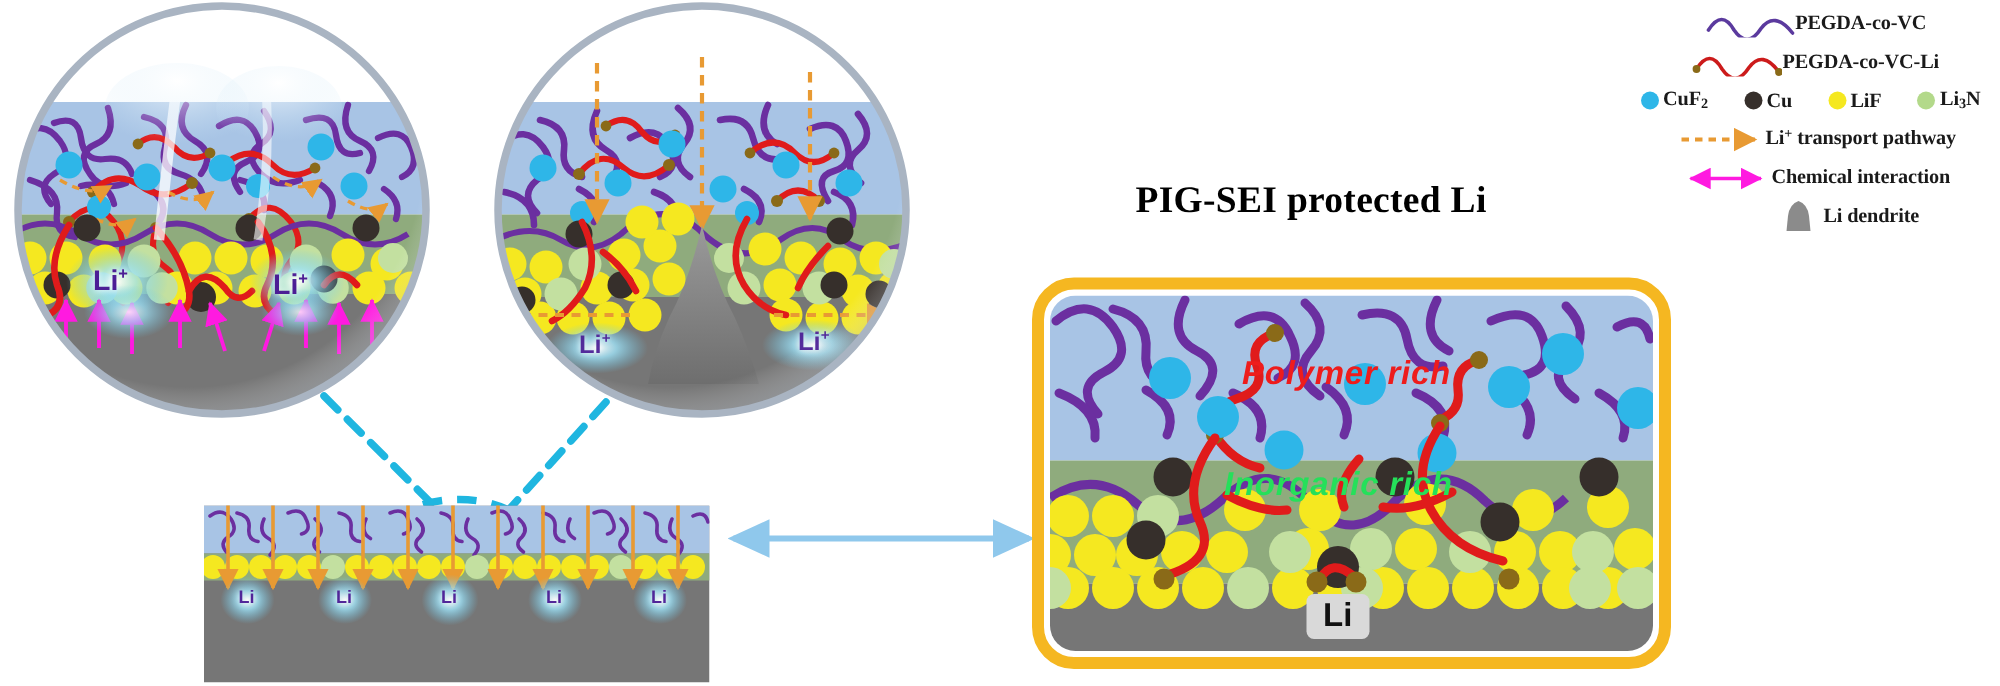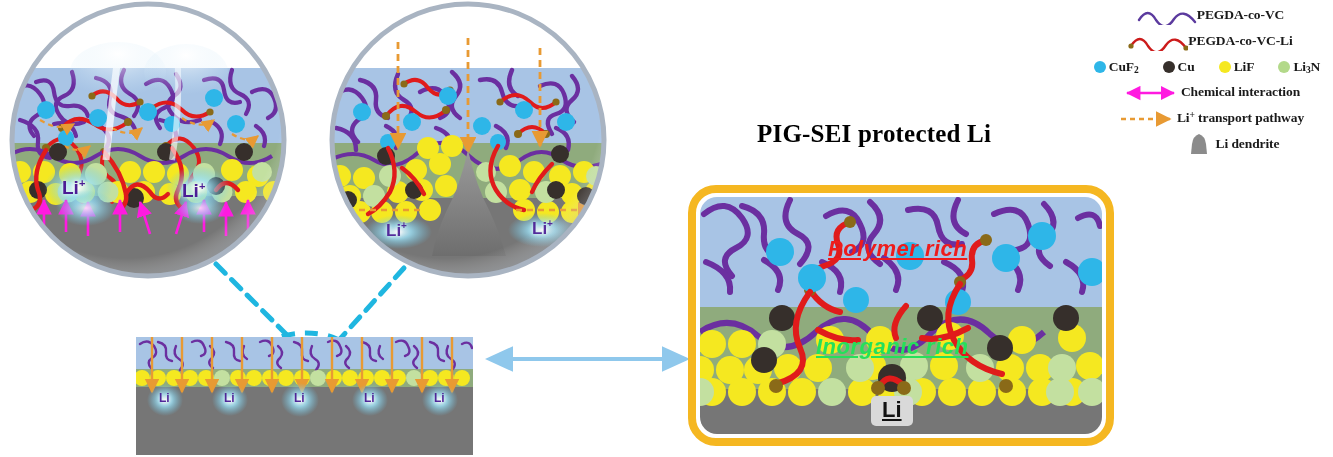--- a/index.html
+++ b/index.html
@@ -21,24 +21,24 @@
   .dotrow .grp{display:flex;align-items:center;gap:3px;margin-right:7px;}
   .cdot{width:12px;height:12px;border-radius:50%;display:inline-block;}
 
   
   #panel-title{position:absolute;left:757px;top:120px;width:290px;
       font-family:"Liberation Serif",serif;font-weight:bold;
       font-size:25px;color:#000;letter-spacing:0.2px;}
 
   
   .fig-lbl{position:absolute;font-family:"Liberation Sans",sans-serif;
-           font-weight:bold;white-space:nowrap;text-decoration:underline;}
+           font-weight:bold;white-space:nowrap;}
   #lbl-polymer{left:828px;top:236px;font-size:22px;color:#ee1c1c;
                font-style:italic;letter-spacing:0.5px;}
-  #lbl-inorganic{left:816px;top:334px;font-size:22px;color:#25e05a;
+  #lbl-inorganic{left:816px;top:310px;font-size:22px;color:#25e05a;
                font-style:italic;letter-spacing:0.5px;}
   #lbl-li-sub{left:871px;top:396px;font-size:22px;color:#111;
                background:#d9d9d9;border-radius:5px;padding:1px 11px 3px;}
   .li-ion{position:absolute;font-family:"Liberation Sans",sans-serif;
           font-weight:bold;color:#4c1d95;text-shadow:0 0 4px #fff;}
 </style>
 </head>
 <body>
 
 <div class="stage">
@@ -631,47 +631,47 @@
         <span class="cdot" style="background:#b3d98a;"></span>
         <span class="lg-txt"><span>Li</span><sub>3</sub><span>N</span></span>
       </span>
     </span>
   </div>
 
   <div class="lg-row">
     <span class="lg-mark">
       <svg width="60" height="20" viewBox="0 0 60 20">
         <defs>
+          <marker id="lgOrR" markerWidth="7" markerHeight="7" refX="5.4" refY="3" orient="auto">
+            <path d="M0,0 L6,3 L0,6 z" fill="#e89a33"></path>
+            </marker>
+        </defs>
+        <line x1="4" y1="11" x2="53" y2="11" stroke="#e89a33" stroke-width="2.6" stroke-dasharray="5 4" marker-end="url(#lgOrR)"></line>
+      </svg>
+    </span>
+    <span class="lg-txt"><span>Li</span><sup>+</sup><span> transport pathway</span></span>
+  </div>
+
+  <div class="lg-row">
+    <span class="lg-mark">
+      <svg width="60" height="20" viewBox="0 0 60 20">
+        <defs>
           <marker id="lgMagR" markerWidth="7" markerHeight="7" refX="5.6" refY="3" orient="auto">
             <path d="M0,0 L6,3 L0,6 z" fill="#ff1ae0"></path>
             </marker>
           <marker id="lgMagL" markerWidth="7" markerHeight="7" refX="0.4" refY="3" orient="auto">
             <path d="M6,0 L0,3 L6,6 z" fill="#ff1ae0"></path>
             </marker>
         </defs>
         <line x1="6" y1="11" x2="53" y2="11" stroke="#ff1ae0" stroke-width="2.4" marker-start="url(#lgMagL)" marker-end="url(#lgMagR)"></line>
       </svg>
     </span>
     <span class="lg-txt">Chemical interaction</span>
   </div>
 
-  <div class="lg-row">
-    <span class="lg-mark">
-      <svg width="60" height="20" viewBox="0 0 60 20">
-        <defs>
-          <marker id="lgOrR" markerWidth="7" markerHeight="7" refX="5.4" refY="3" orient="auto">
-            <path d="M0,0 L6,3 L0,6 z" fill="#e89a33"></path>
-            </marker>
-        </defs>
-        <line x1="4" y1="11" x2="53" y2="11" stroke="#e89a33" stroke-width="2.6" stroke-dasharray="5 4" marker-end="url(#lgOrR)"></line>
-      </svg>
-    </span>
-    <span class="lg-txt"><span>Li</span><sup>+</sup><span> transport pathway</span></span>
-  </div>
-
   <div class="lg-row" style="padding-left:44px;">
     <span class="lg-mark">
       <svg width="26" height="22" viewBox="0 0 26 22">
         <path d="M13,1 q6,2 7,10 l1,10 l-16,0 l1,-10 q1,-8 7,-10 z" fill="#8b8b8b"></path>
       </svg>
     </span>
     <span class="lg-txt" style="margin-left:4px;">Li dendrite</span>
   </div>
 </div>
 

